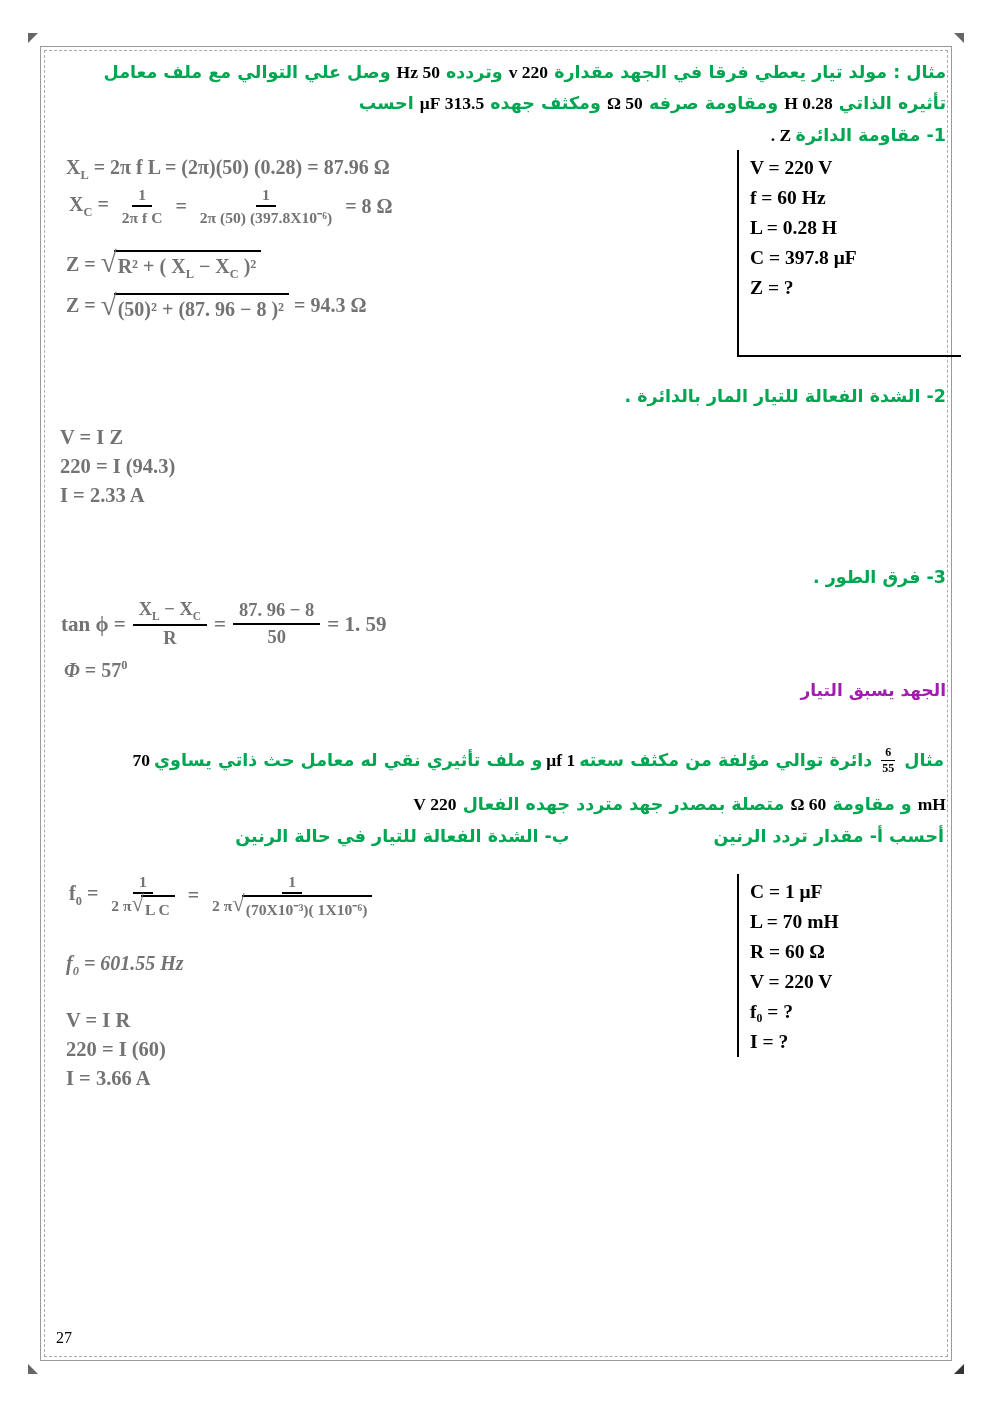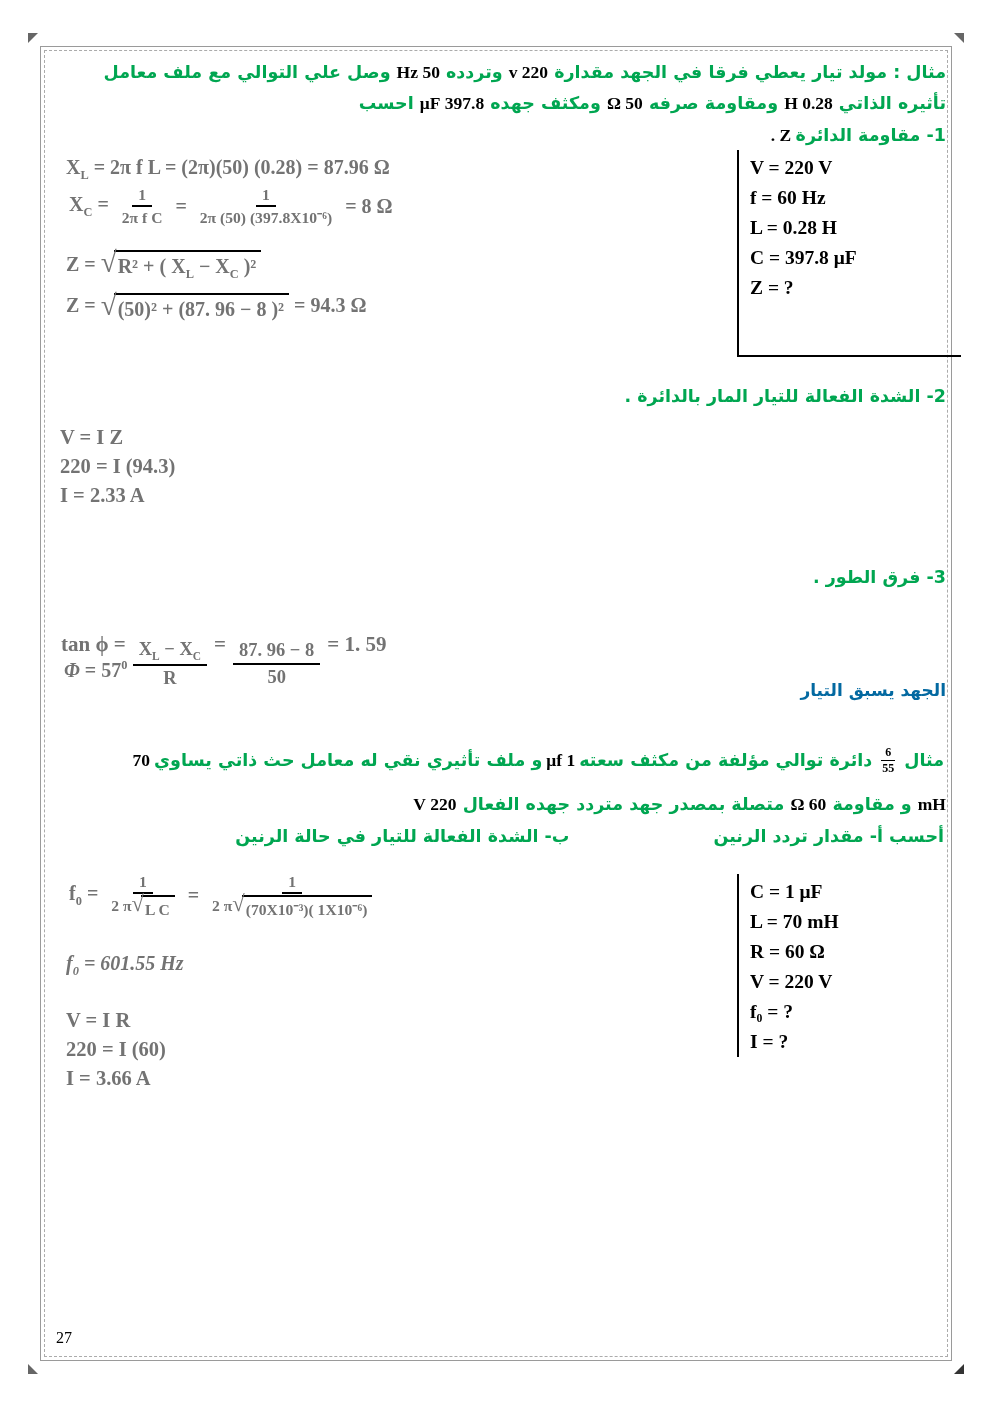--- a/index.html
+++ b/index.html
@@ -31,53 +31,53 @@
   .eqrow{position:absolute;font-weight:bold;color:#737373;font-family:"Liberation Serif",serif;}
   .flexrow{display:flex;align-items:center;}
   .flexrow>*{margin:0 3px;}
   sub{font-size:0.62em;}
   sup{font-size:0.62em;}
   .frac{display:inline-flex;flex-direction:column;align-items:center;text-align:center;
         vertical-align:middle;margin:0 4px;line-height:1.25;}
   .frac .num{border-bottom:2px solid #000;padding:0 6px 1px;}
   .frac .den{padding:1px 6px 0;}
   .smallfrac{font-size:0.78em;}
-  .medfrac{font-size:0.88em;margin-top:40px;}
+  .medfrac{font-size:0.88em;}
   .hfrac{font-size:12px;color:#000;font-weight:bold;font-family:"Liberation Serif",serif;line-height:1.2;}
   .hfrac .num{border-bottom:1.5px solid #000;padding:0 4px;}
   .hfrac .den{padding:0 4px;}
   .sqrt{display:inline-flex;align-items:flex-start;vertical-align:middle;}
   .sqrt .sign{font-size:1.45em;line-height:1;font-weight:bold;transform:translateY(-2px);margin-right:-3px;}
   .sqrt .rad{border-top:2.5px solid #000;padding:3px 5px 0 4px;}
   .it{font-style:italic;}
 
   
   .given{position:absolute;border-left:2px solid #000;padding:3px 0 0 11px;
          font-weight:bold;font-size:19.5px;line-height:30px;
          font-family:"Liberation Serif",serif;color:#000;}
-  .note{position:absolute;right:46px;font-weight:bold;font-size:17px;color:#0369a1;
+  .note{position:absolute;right:46px;font-weight:bold;font-size:17px;color:#a21caf;
         font-family:"DejaVu Sans",sans-serif;}
   .pagenum{position:absolute;left:56px;top:1329px;font-size:16px;color:#000;
            font-family:"Liberation Serif",serif;}
 </style>
 </head>
 <body>
 
 <div class="page">
 
   <div class="frame-outer"></div>
   <div class="frame-inner"></div>
   <div class="corner c-tl"></div>
   <div class="corner c-tr"></div>
   <div class="corner c-bl"></div>
   <div class="corner c-br"></div>
 
   <div class="hdr" dir="rtl" style="top:57px;"><span class="g">مثال : مولد تيار يعطي فرقا في الجهد مقدارة </span><span class="k lat">220 v</span><span class="g"> وتردده </span><span class="k lat">50 Hz</span><span class="g"> وصل علي التوالي مع ملف معامل</span></div>
 
-  <div class="hdr" dir="rtl" style="top:88px;"><span class="g">تأثيره الذاتي  </span><span class="k lat">0.28 H</span><span class="g"> ومقاومة صرفه </span><span class="k lat">50 Ω</span><span class="g"> ومكثف جهده </span><span class="k lat">397.8 μF</span><span class="g"> احسب</span></div>
+  <div class="hdr" dir="rtl" style="top:88px;"><span class="g">تأثيره الذاتي  </span><span class="k lat">0.28 H</span><span class="g"> ومقاومة صرفه </span><span class="k lat">50 Ω</span><span class="g"> ومكثف جهده </span><span class="k lat">313.5 μF</span><span class="g"> احسب</span></div>
 
   <div class="sec" dir="rtl" style="top:125px;"><span class="g">1- </span><span class="g">مقاومة الدائرة</span><span class="k lat"> Z .</span></div>
 
   <div class="eqrow" style="left:66px;top:156px;font-size:20px;"><span>X</span><sub>L</sub><span> = 2π f L = (2π)(50) (0.28) = 87.96 Ω</span></div>
 
   <div class="eqrow flexrow" style="left:66px;top:185px;font-size:20px;">
     <span class="t"><span>X</span><sub>C</sub><span> = </span></span>
     <span class="frac smallfrac">
         <span class="num">1</span>
         <span class="den">2π f C</span>

